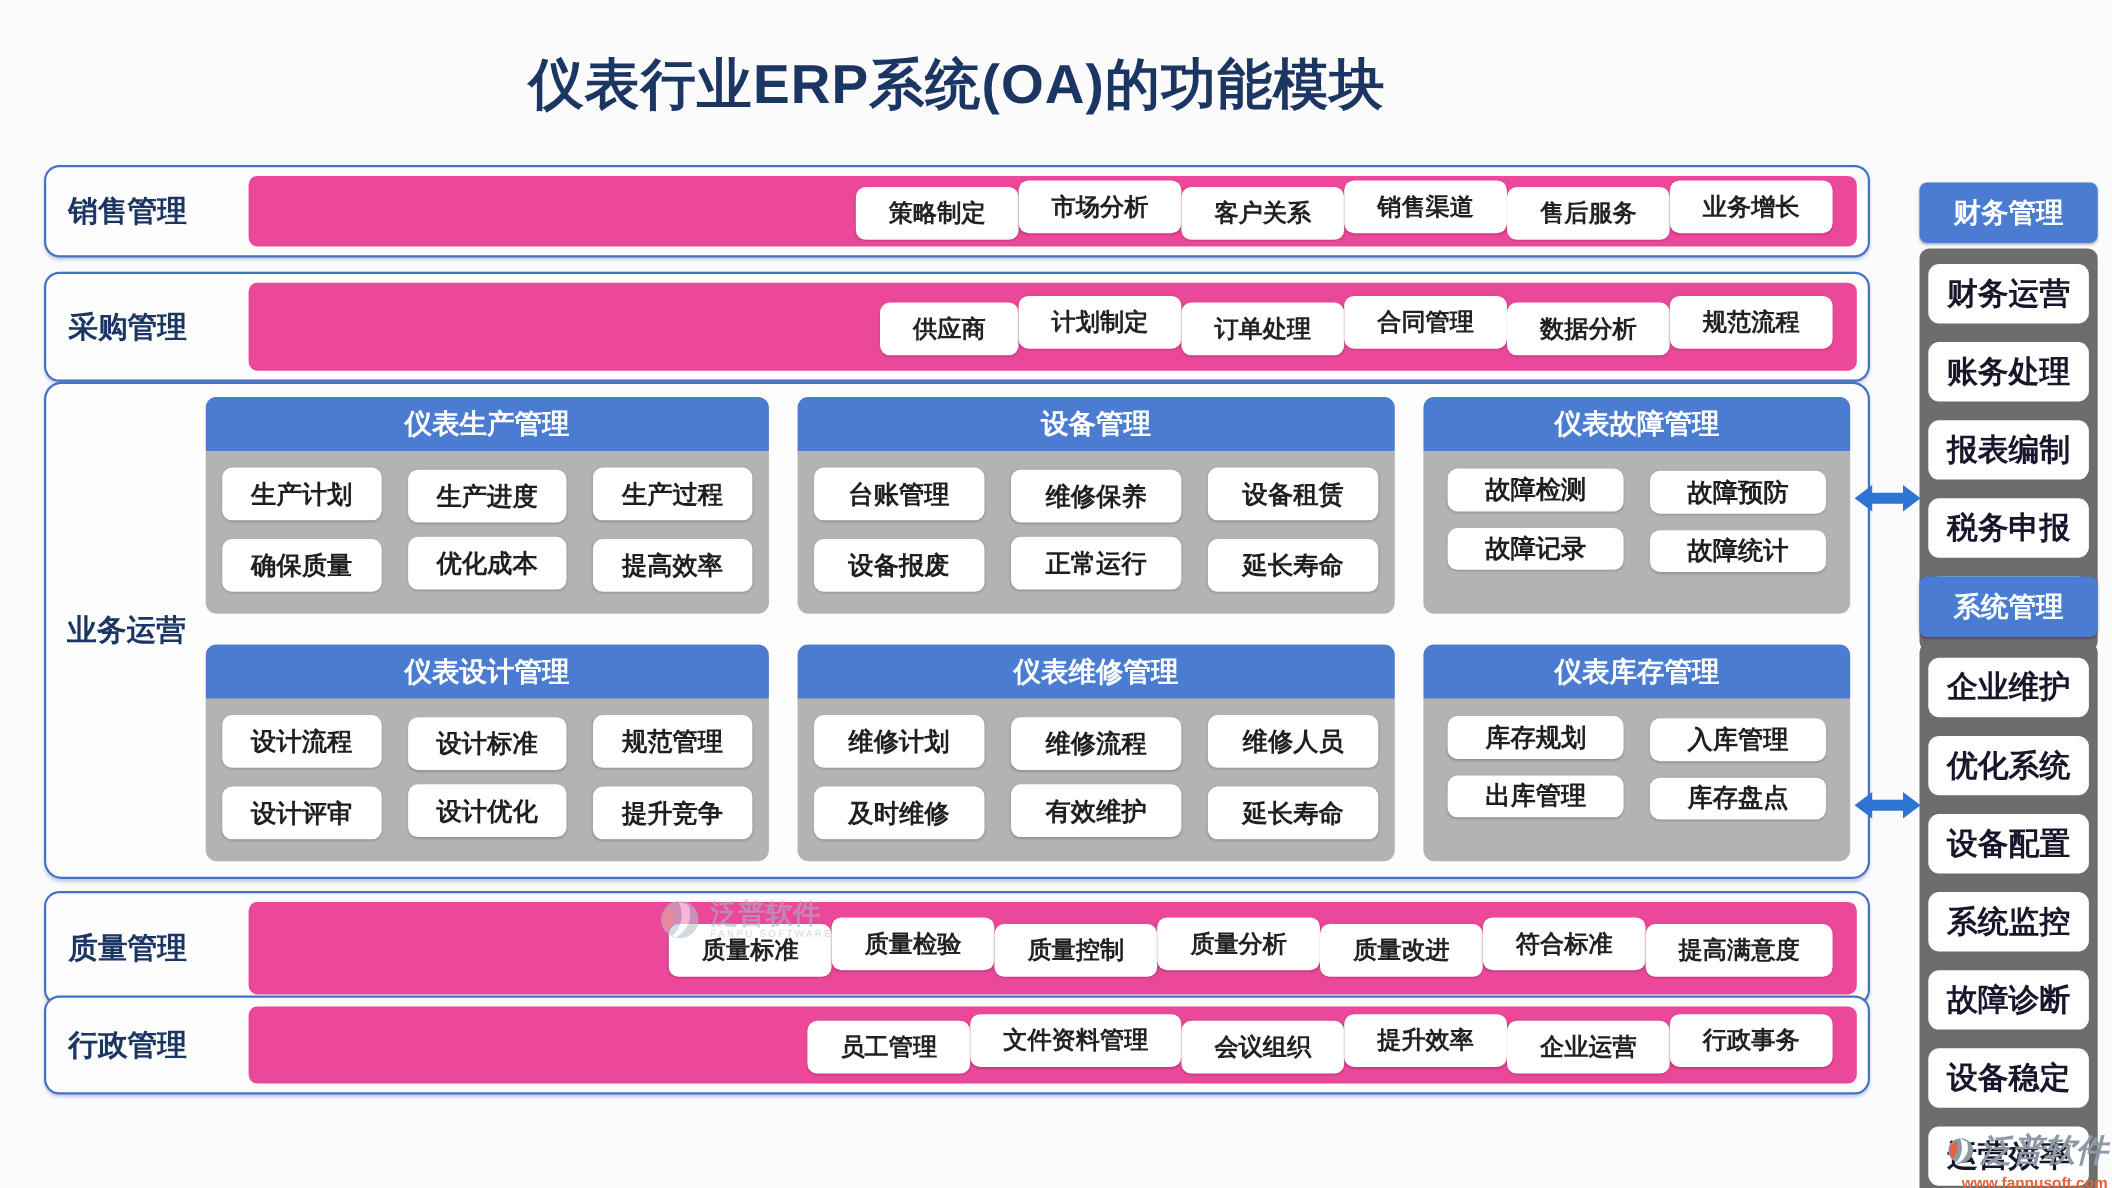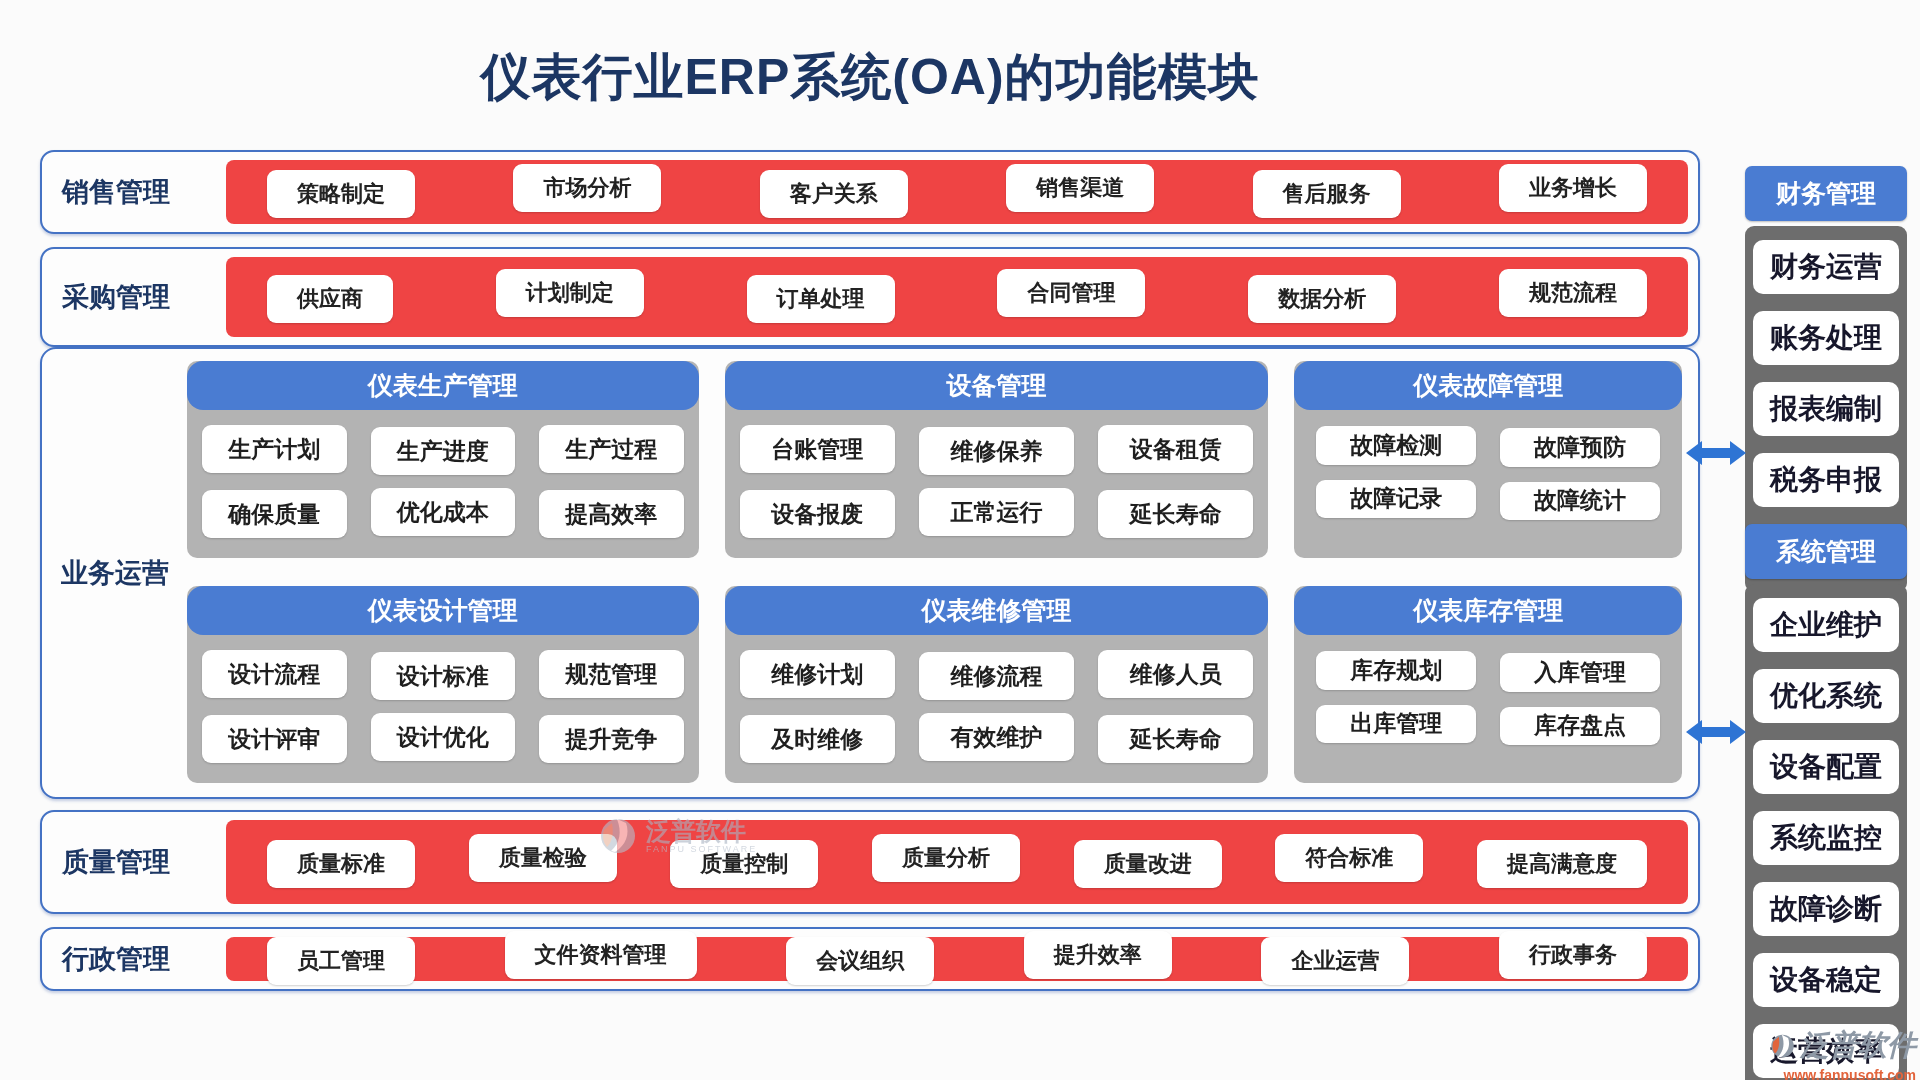--- a/index.html
+++ b/index.html
@@ -22,23 +22,23 @@
     border:2.5px solid #4472c4; border-radius:14px;
     box-shadow:0 2px 3px rgba(70,100,170,.30);
     display:flex; align-items:stretch; padding:8px 10px 8px 8px;gap:44px;
   }
   .band-label {
     width:132px; flex:0 0 132px;
     display:flex; align-items:center; justify-content:center;
     font-size:27px; font-weight:bold; color:#1c3663; white-space:nowrap;
   }
   .tray {
-    flex:1; background:#ef4444; border-radius:8px;
-    display:flex; align-items:center; justify-content:space-between;
-    padding:0 41px; position:relative; z-index:0;
+    flex:1; background:#ec4899; border-radius:8px;
+    display:flex; align-items:center; justify-content:flex-end;
+    padding:0 22px; position:relative; z-index:0;
   }
   .pill {
     position:relative; z-index:2;
     background:#ffffff; border-radius:9px;
     padding:9px 30px; font-size:22px; font-weight:bold; color:#222;
     white-space:nowrap; box-shadow:0 1px 2px rgba(0,0,0,.18);
   }
   .tray .pill:nth-child(even){ transform:translateY(-4px); }
   .tray .pill:nth-child(odd){ transform:translateY(2px); }
   
@@ -58,21 +58,21 @@
     display:grid;
     grid-template-columns:1.28fr 1.36fr 0.97fr;
     grid-template-rows:1fr 1fr;
     column-gap:26px; row-gap:28px;
   }
   .block {
     background:#b3b3b3; border-radius:10px;
     display:flex; flex-direction:column; overflow:hidden;
   }
   .block-header {
-    background:#4a7cd2; border-radius:16px;
+    background:#4a7cd2; border-radius:1px;
     color:#fff; font-size:25px; font-weight:bold;
     text-align:center; padding:8px 0; flex:0 0 auto;
   }
   .block-grid {
     flex:1; display:grid; grid-template-columns:repeat(3,1fr);
     gap:15px 24px; padding:15px 15px 22px;
   }
   .block-grid.cols-2 { grid-template-columns:repeat(2,1fr); padding:16px 22px 40px; }
   .block-btn {
     background:#fff; border-radius:9px;
@@ -228,21 +228,21 @@
       <path d="M13 35 C22 27 24 16 19 3 L28 7 C32 18 28 29 17 36 Z" fill="#ffffff"></path>
       <path d="M9 31 C14 26 16 18 14 7 L6 14 C4 21 5 26 9 31 Z" fill="#e8b49a"></path>
     </svg>
     <div>
       <div class="wm-text-cn">泛普软件</div>
       <div class="wm-text-en">FANPU SOFTWARE</div>
     </div>
   </div>
 </div>
 
-<div class="band" style="top:927px;height:64px">
+<div class="band" style="top:905px;height:90px">
   <div class="band-label">行政管理</div>
   <div class="tray">
       <div class="pill">员工管理</div>
       <div class="pill">文件资料管理</div>
       <div class="pill">会议组织</div>
       <div class="pill">提升效率</div>
       <div class="pill">企业运营</div>
       <div class="pill">行政事务</div>
     </div>
 </div>

